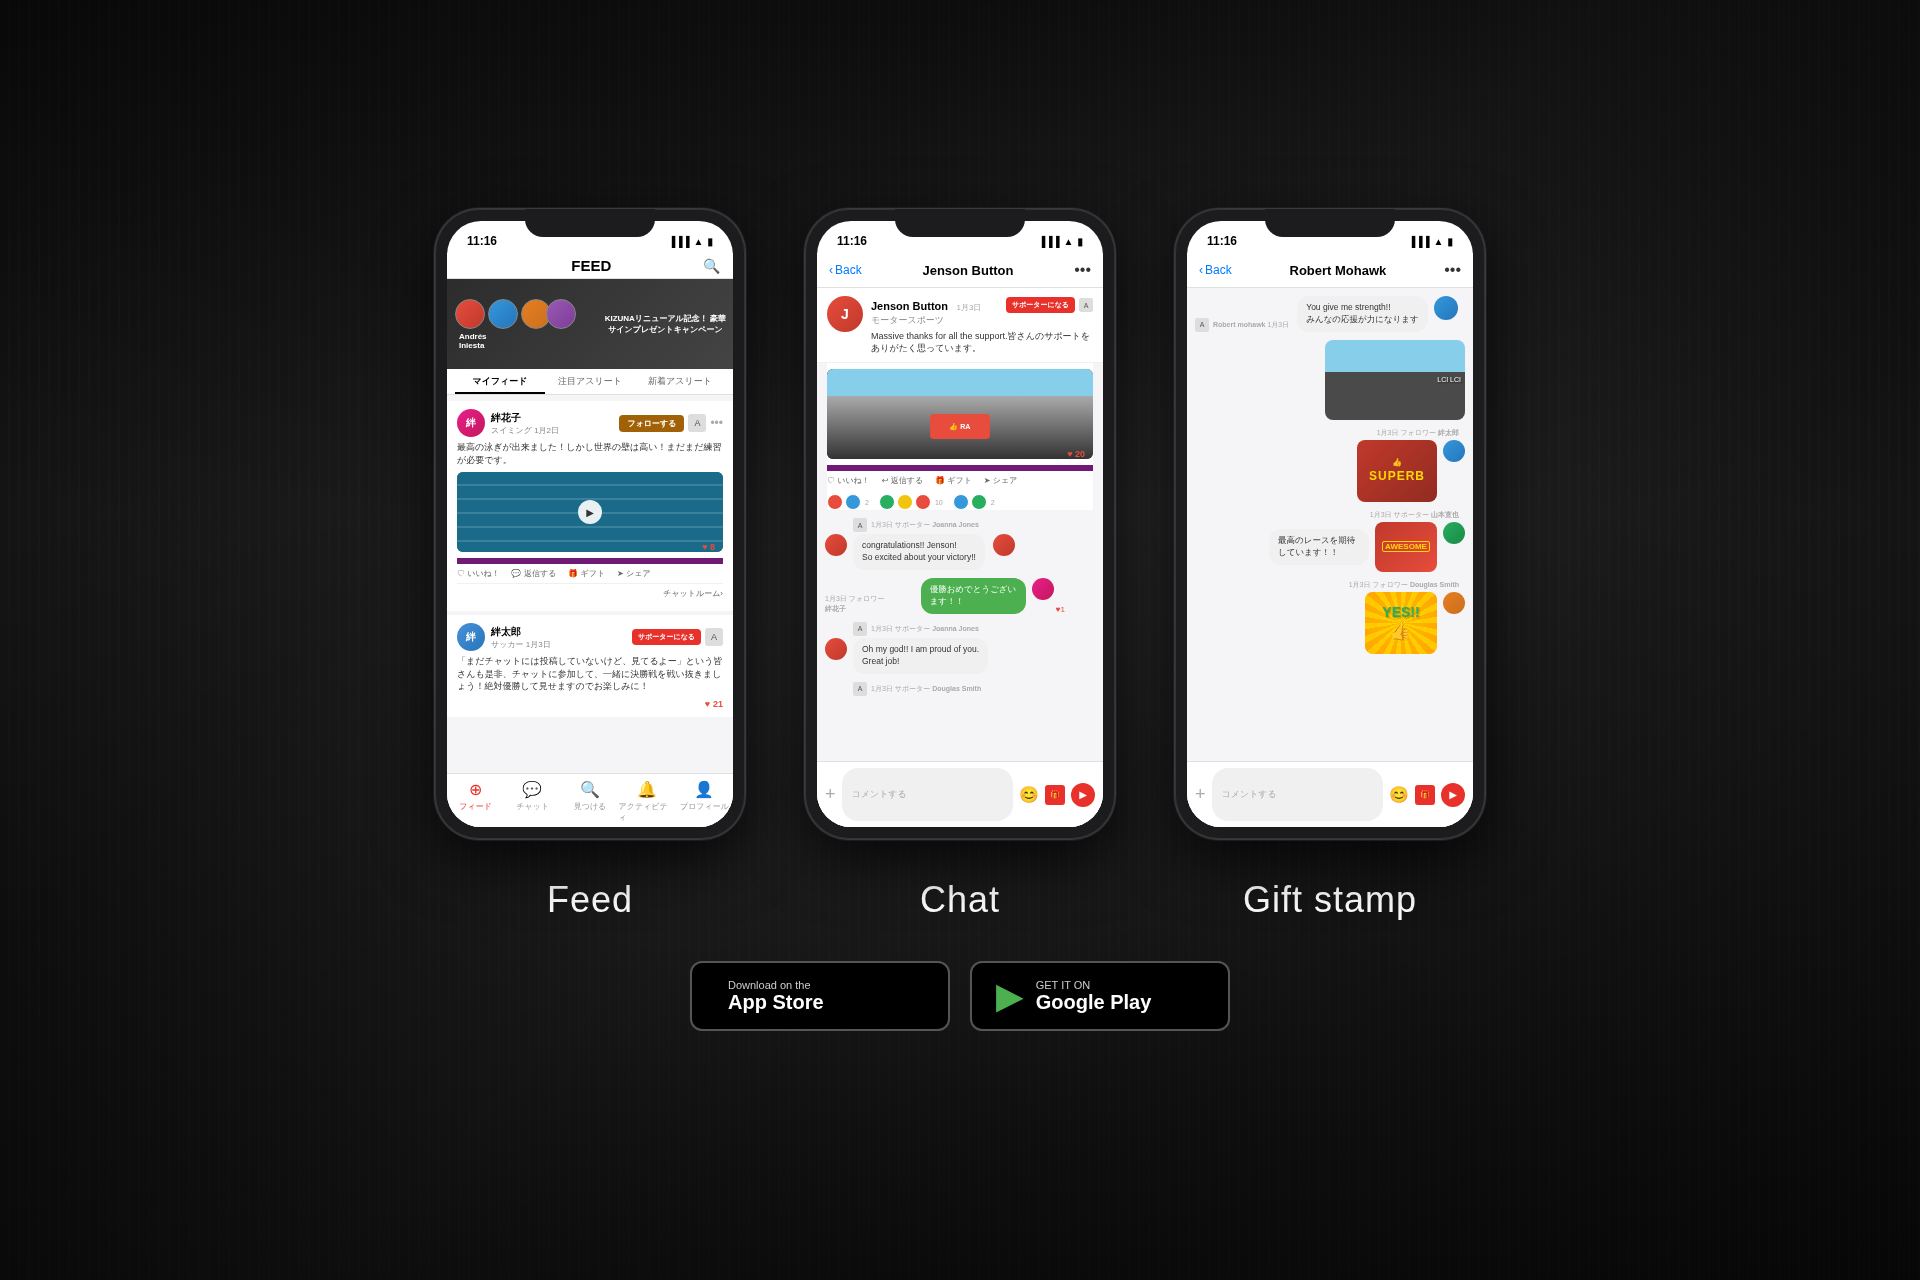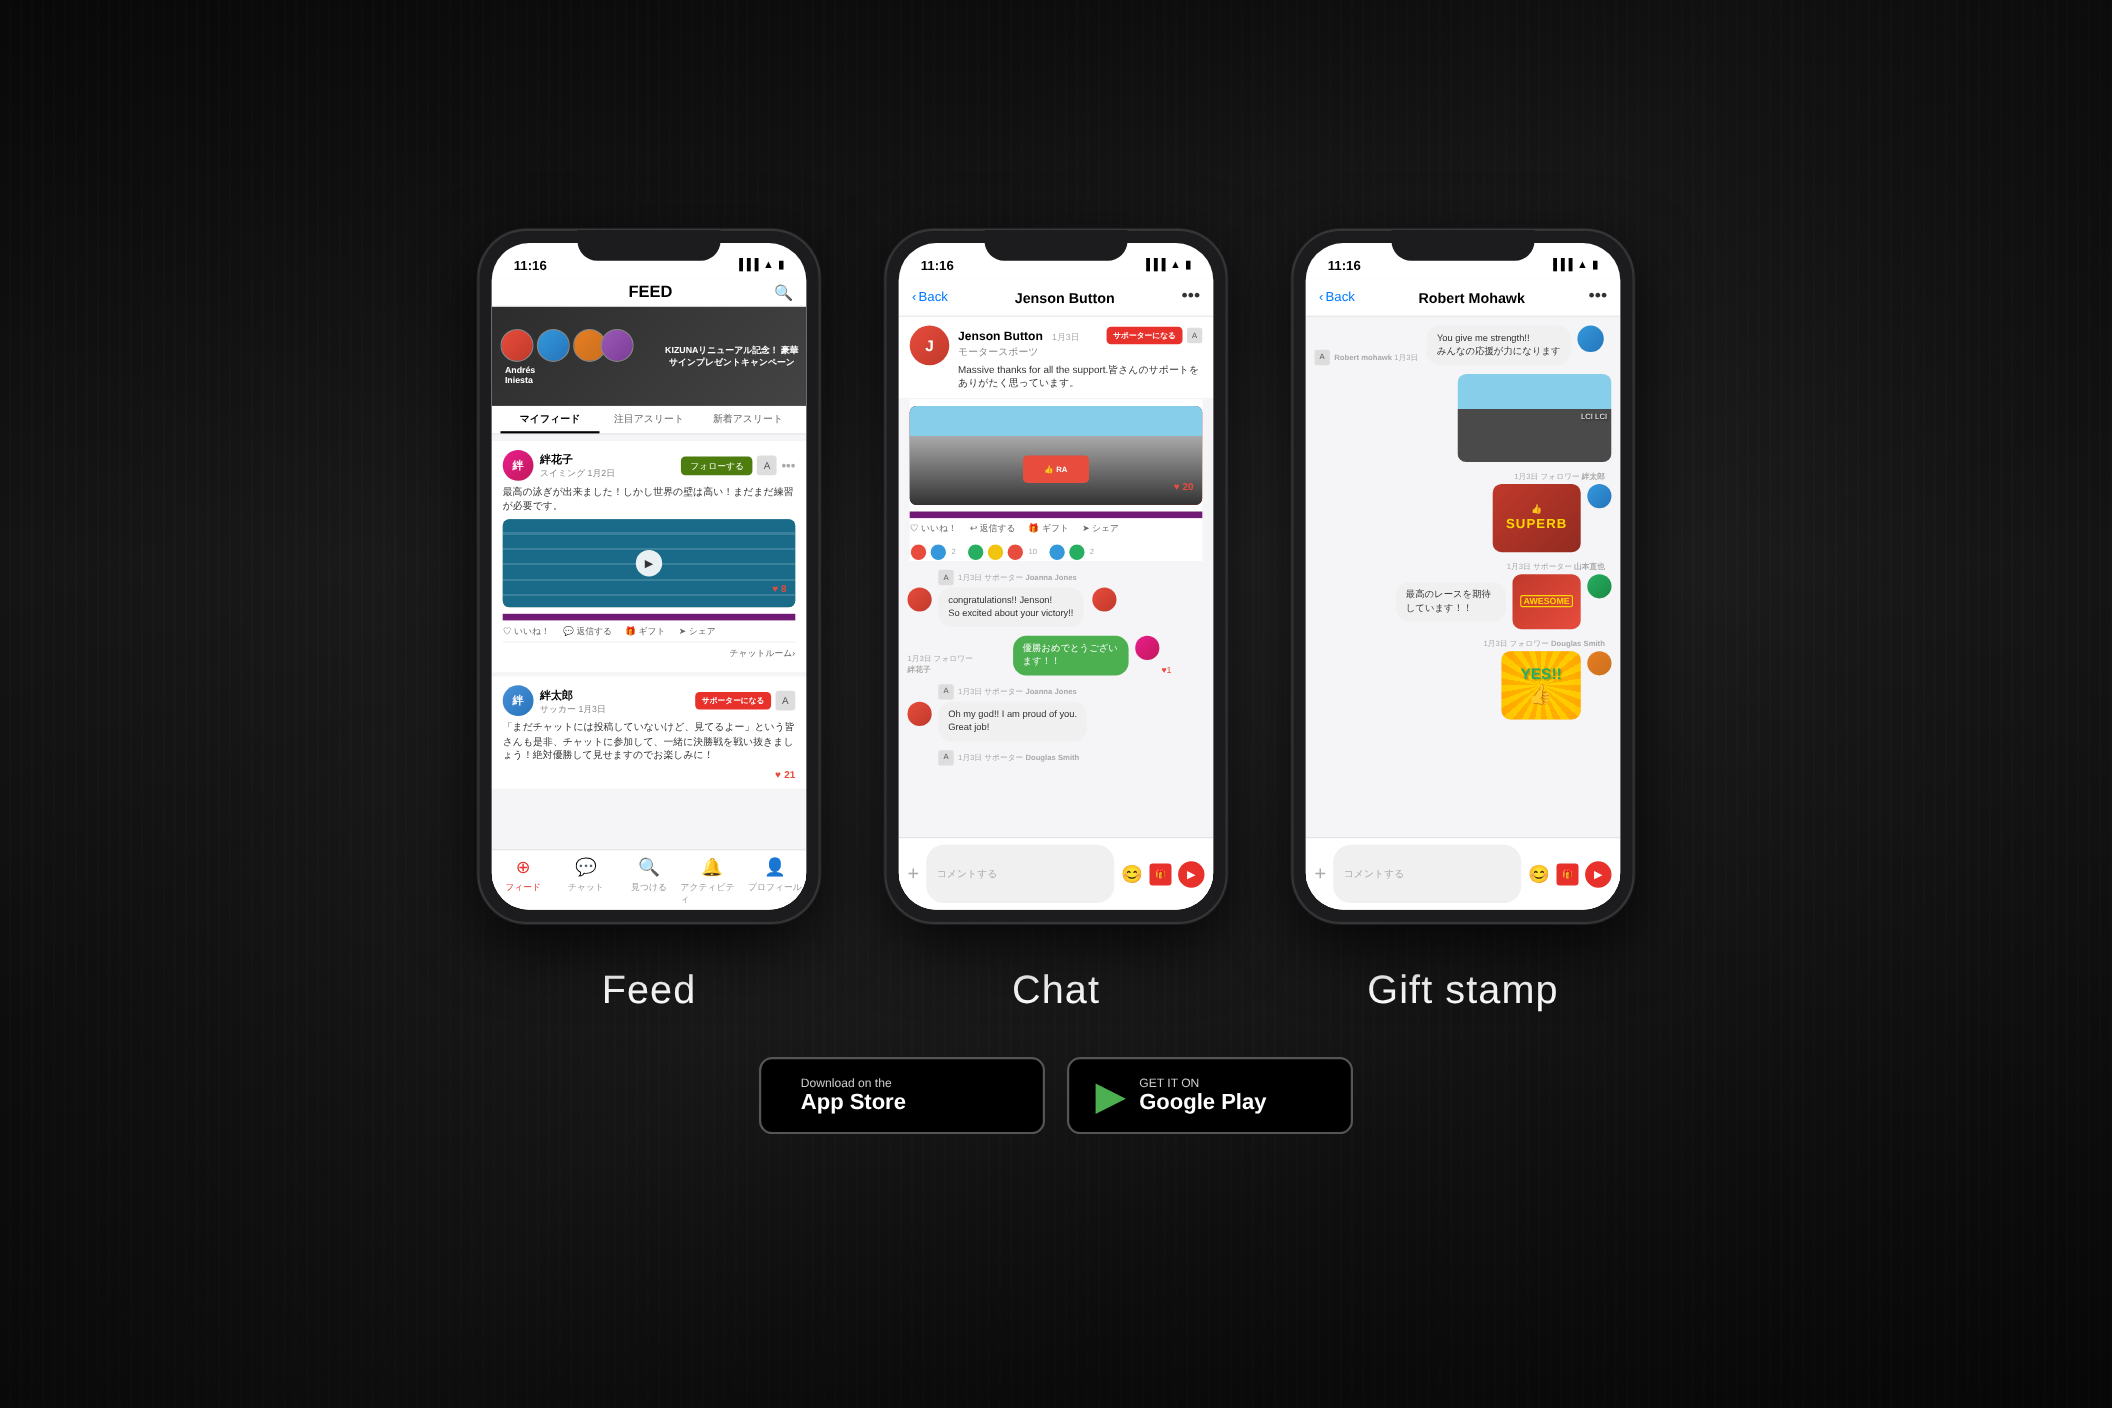--- a/index.html
+++ b/index.html
@@ -236,24 +236,24 @@
       flex-shrink: 0;
     }
 
     .avatar.blue { background: linear-gradient(135deg, #4a90d9, #2575bb); }
 
     .card-user-info { display: flex; flex-direction: column; }
     .card-user-name { font-size: 10px; font-weight: 700; }
     .card-user-meta { font-size: 8px; color: #888; }
 
     .btn-follow {
-      background: #4d7c0f;
+      background: #a16207;
       color: #fff;
       font-size: 8px;
-      font-weight: 400;
+      font-weight: 700;
       padding: 3px 8px;
       border-radius: 4px;
       border: none;
     }
 
     .btn-supporter {
       background: #e8312a;
       color: #fff;
       font-size: 7px;
       font-weight: 700;
@@ -310,21 +310,21 @@
     .action-btn {
       display: flex;
       align-items: center;
       gap: 3px;
       font-size: 8px;
       color: #666;
     }
 
     .heart-count {
       position: absolute;
-      bottom: 12px;
+      bottom: 0;
       right: 8px;
       font-size: 9px;
       color: #e74c3c;
       font-weight: 600;
     }
 
     .chat-room-btn {
       display: flex;
       align-items: center;
       justify-content: flex-end;

